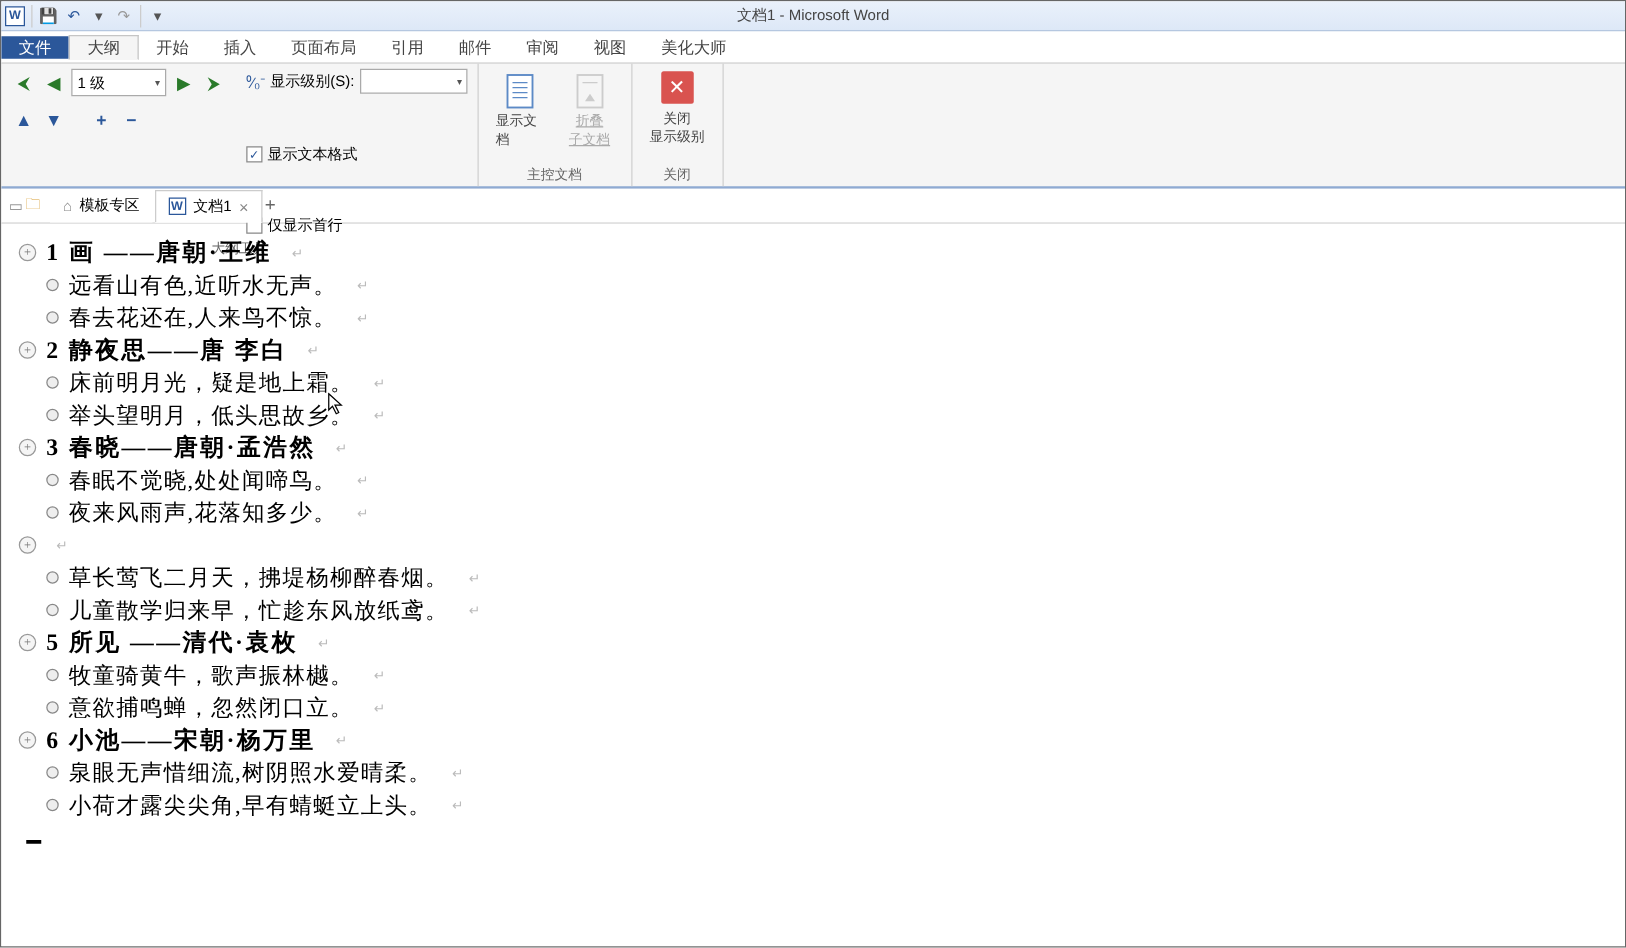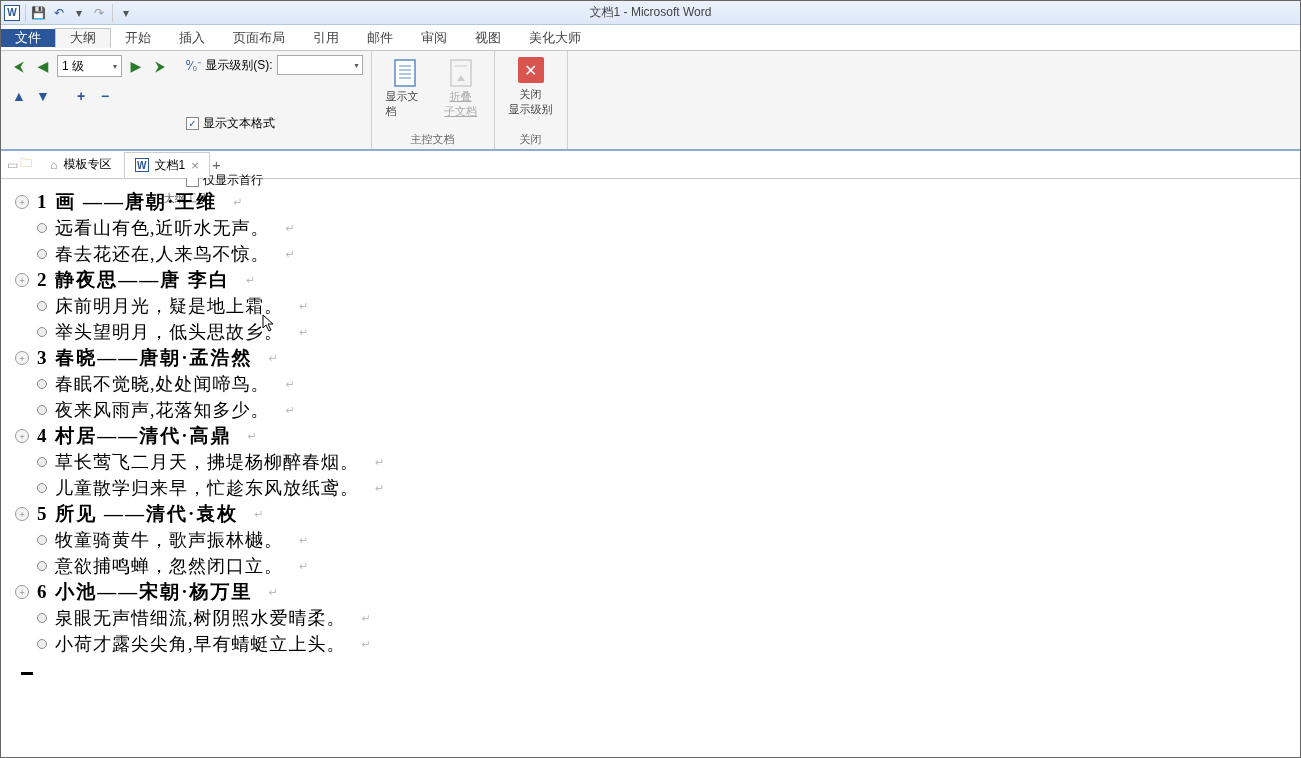--- a/index.html
+++ b/index.html
@@ -80,21 +80,21 @@
 .ribgroup .groupbody { flex: 1; display: flex; align-items: flex-start; gap: 6px; }
 .ribgroup .grouplabel {
   text-align: center; font-size: 11px; color: #666; padding: 2px 0;
 }
 .arrowbtn {
   width: 20px; height: 20px;
   display: inline-flex; align-items: center; justify-content: center;
   font-size: 14px; color: #2a7a2a;
 }
 .levelcombo {
-  width: 65px; height: 22px;
+  width: 76px; height: 22px;
   border: 1px solid #aaa; background: #fff;
   display: flex; align-items: center; padding: 0 4px;
   justify-content: space-between;
 }
 .smalldown { font-size: 8px; color: #555; }
 .vstack { display: flex; flex-direction: column; gap: 3px; }
 .hstack { display: flex; flex-direction: row; align-items: center; gap: 4px; }
 .chk { width: 13px; height: 13px; border: 1px solid #888; background:#fff; display:inline-flex; align-items:center; justify-content:center; font-size:10px; color:#2b579a;}
 .ribbtn {
   display: flex; flex-direction: column; align-items: center; justify-content: flex-start;
@@ -326,21 +326,20 @@
       <span class="bdy">春眠不觉晓,处处闻啼鸟。</span>
       <span class="pmark">↵</span>
     </div>
     <div class="oline">
       <span class="omark dot"></span>
       <span class="bdy">夜来风雨声,花落知多少。</span>
       <span class="pmark">↵</span>
     </div>
     <div class="oline">
       <span class="omark plus">+</span>
-      <span class="hdr">4 村居——清代·高鼎</span>
       <span class="pmark">↵</span>
     </div>
     <div class="oline">
       <span class="omark dot"></span>
       <span class="bdy">草长莺飞二月天，拂堤杨柳醉春烟。</span>
       <span class="pmark">↵</span>
     </div>
     <div class="oline">
       <span class="omark dot"></span>
       <span class="bdy">儿童散学归来早，忙趁东风放纸鸢。</span>

